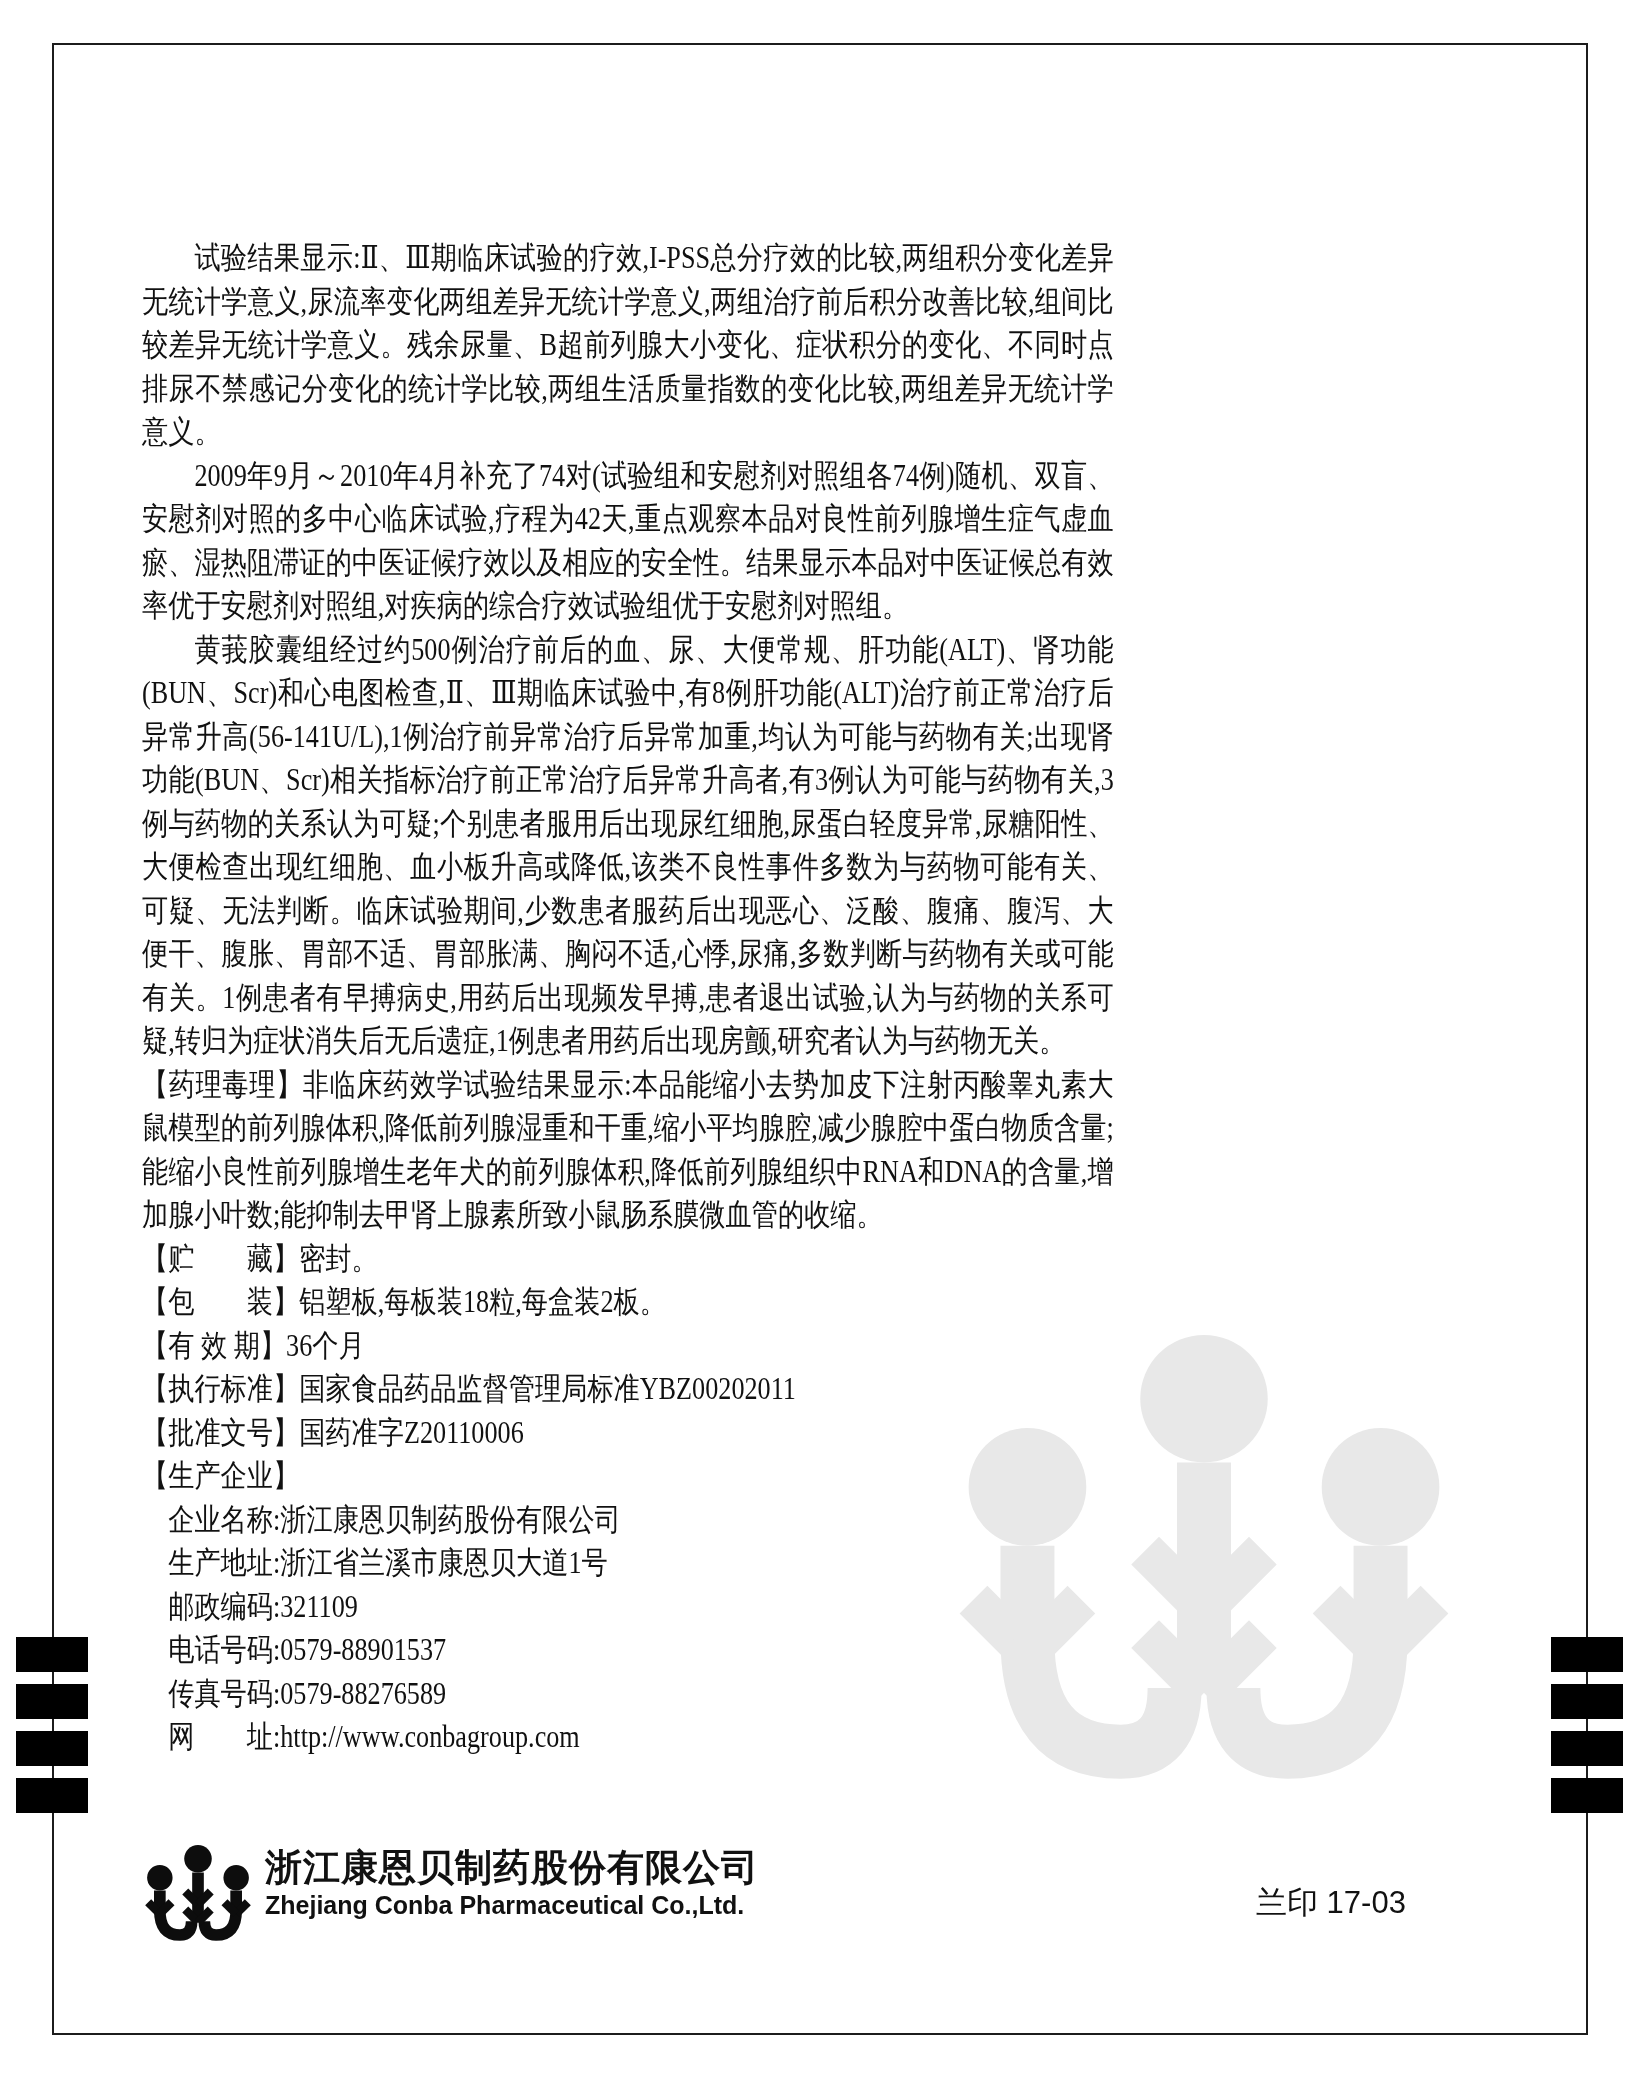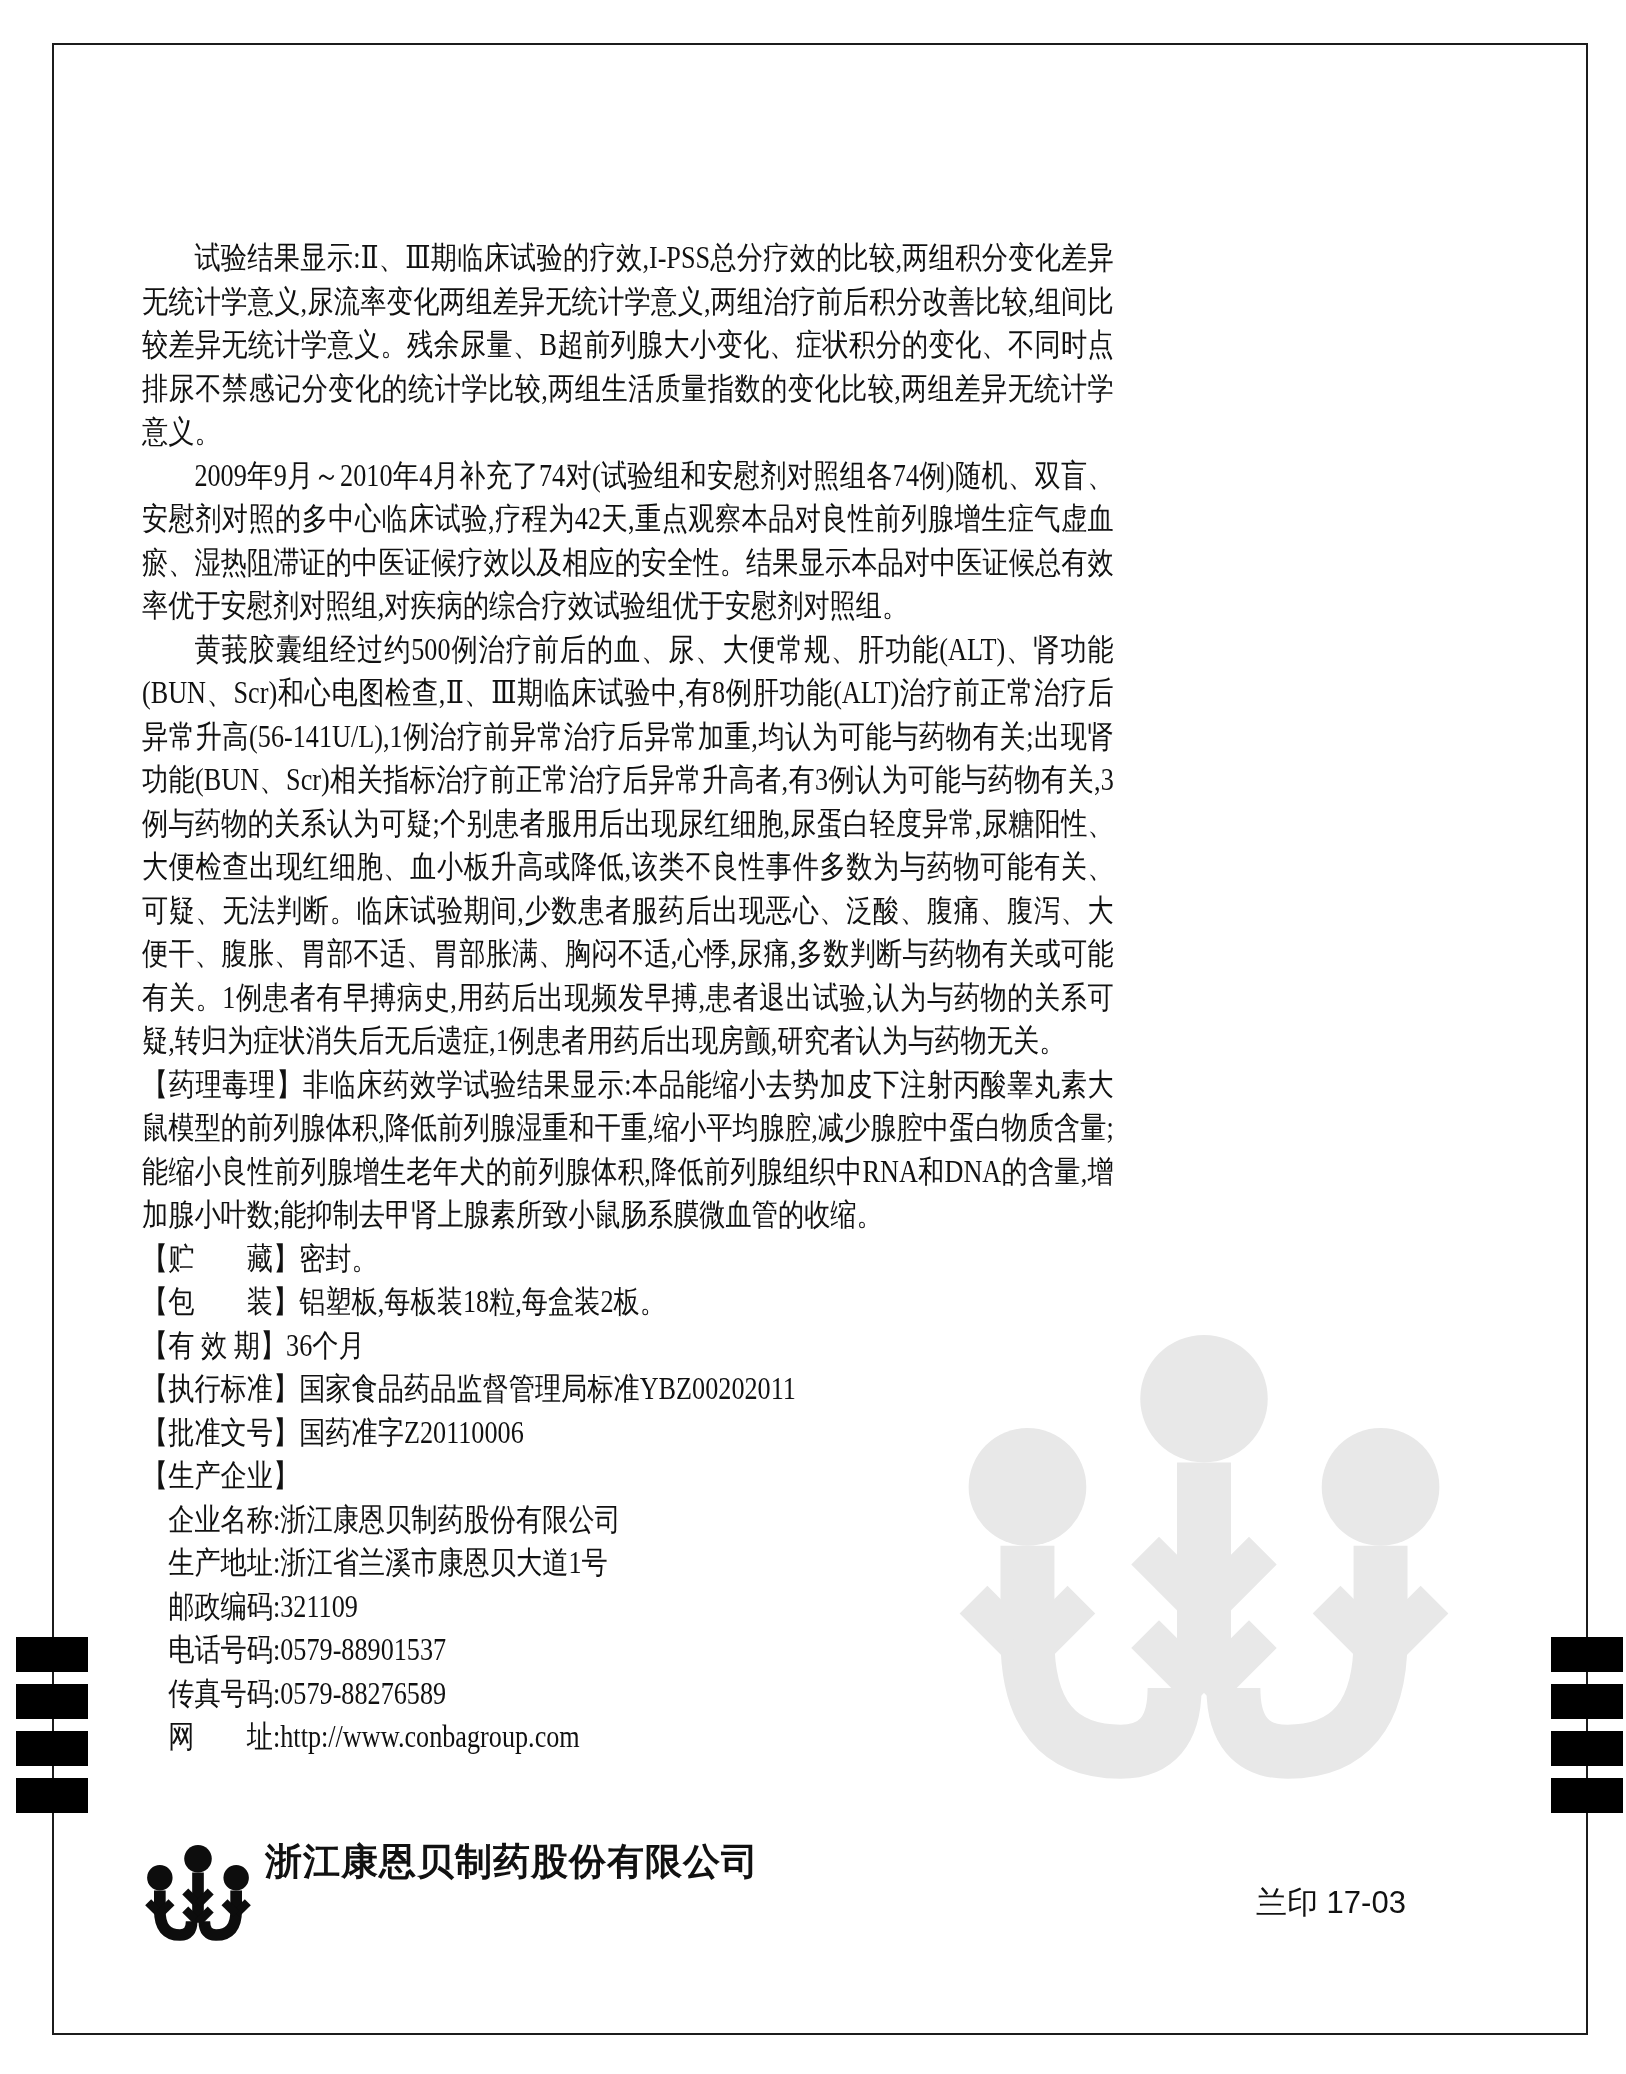--- a/index.html
+++ b/index.html
@@ -22,21 +22,21 @@
     font-size:31px;line-height:43.5px;text-align:justify;
   }
   .para{margin:0;}
   .para.indent{text-indent:2em;}
   .field{white-space:pre-wrap;}
   .company-line{white-space:pre-wrap;padding-left:1em;}
   .footer{
     position:absolute;left:145px;top:1840px;display:flex;align-items:flex-start;
   }
   .footer-logo{width:106px;height:118px;color:#0d0d0d;flex:none;}
-  .footer-names{margin-left:14px;}
+  .footer-names{margin-left:14px;margin-top:6px;}
   .company-cn{
     font-family:"Liberation Sans","DejaVu Sans",sans-serif;font-weight:bold;
     font-size:37px;line-height:44px;letter-spacing:1px;
   }
   .company-en{
     font-family:"Liberation Sans","DejaVu Sans",sans-serif;font-weight:bold;
     font-size:25px;line-height:30px;
   }
   .print-code{
     position:absolute;left:1256px;top:1882px;
@@ -114,20 +114,21 @@
       <path d="M50 74 L38 62"></path>
         <path d="M50 74 L62 62"></path>
       <path d="M14 66 L3 55"></path>
         <path d="M14 66 L25 55"></path>
       <path d="M86 66 L97 55"></path>
         <path d="M86 66 L75 55"></path>
     </g>
   </svg>
   <div class="footer-names">
     <div class="company-cn">浙江康恩贝制药股份有限公司</div>
+    <div class="company-en">Zhejiang Conba Pharmaceutical Co.,Ltd.</div>
   </div>
 </div>
 
 <div class="print-code">兰印 17-03</div>
 
 <div class="regmark l rm-y1"></div>
 <div class="regmark l rm-y2"></div>
 <div class="regmark l rm-y3"></div>
 <div class="regmark l rm-y4"></div>
 <div class="regmark r rm-y1"></div>

